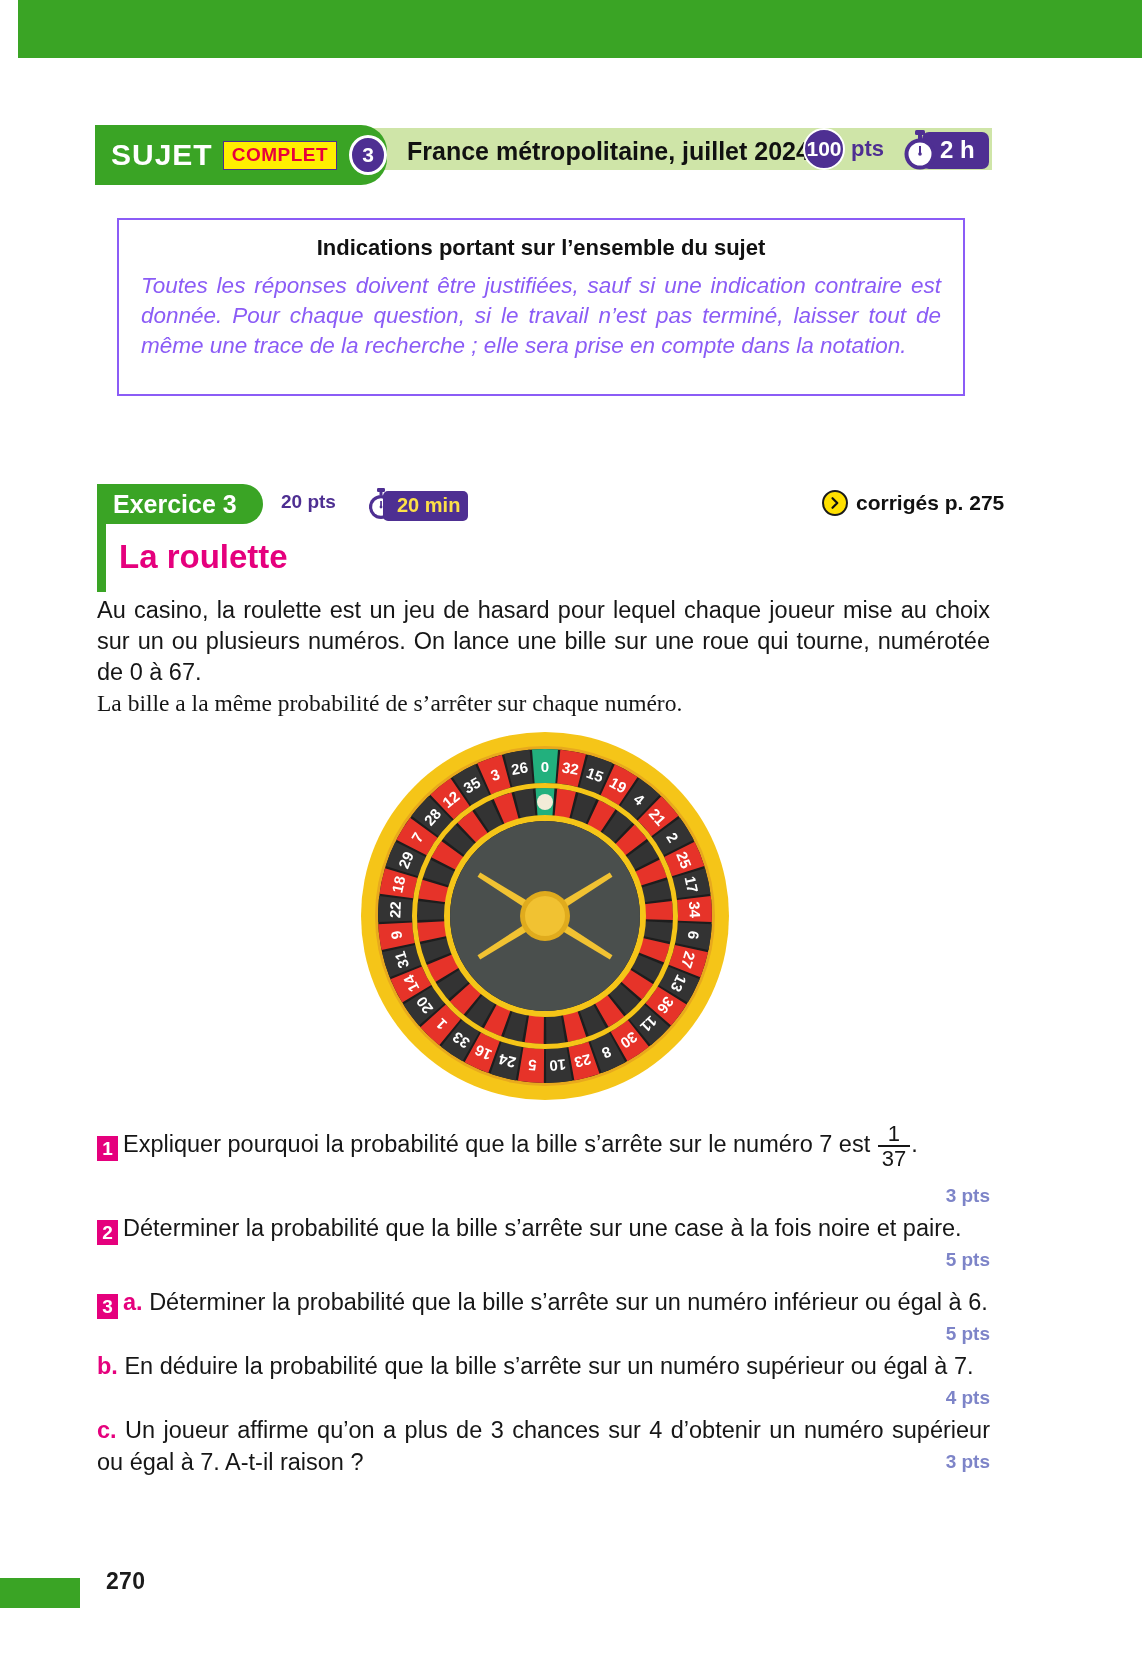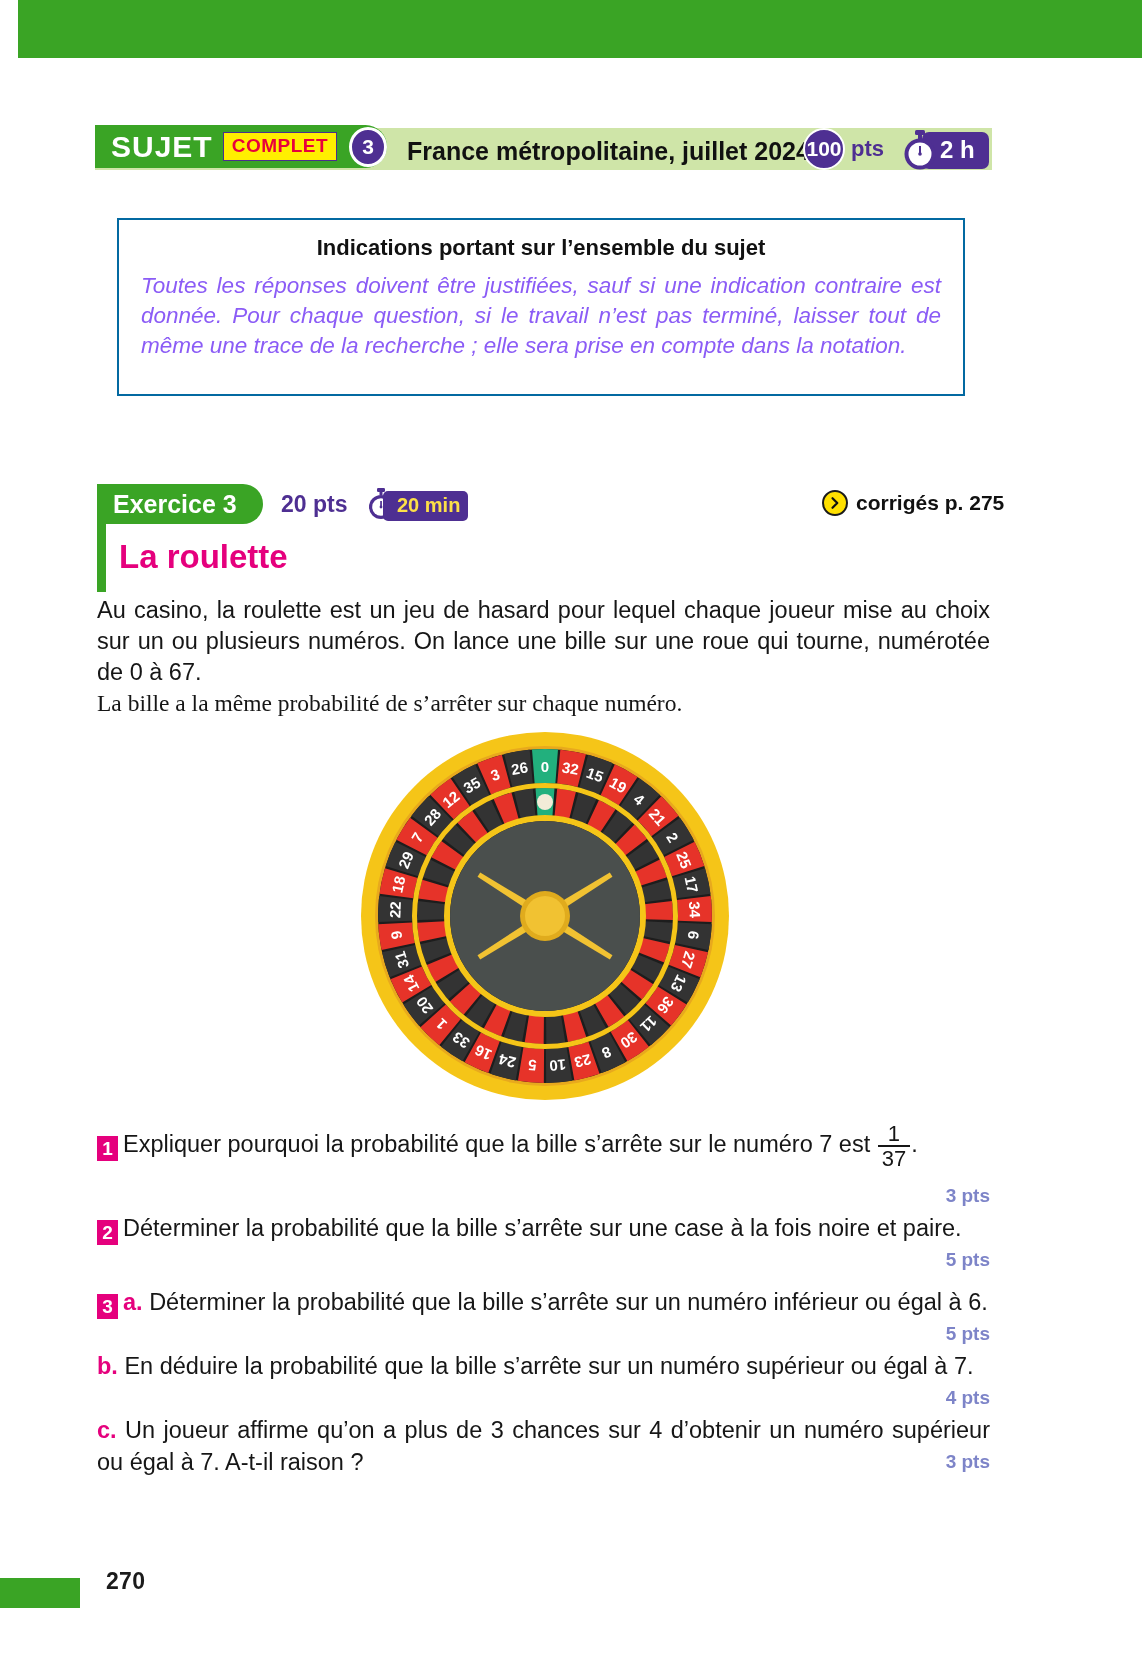--- a/index.html
+++ b/index.html
@@ -64,21 +64,21 @@
     width: 897px;
     height: 42px;
     background: #cfe5a8;
     display: flex;
     align-items: center;
   }
   .sujet-green {
     position: absolute;
     left: 0; top: -3px;
     width: 292px;
-    height: 43px;
+    height: 60px;
     background: #3aa425;
     border-radius: 0 26px 26px 0;
     display: flex;
     align-items: center;
     padding-left: 16px;
     box-sizing: border-box;
   }
   .sujet-word {
     color: #ffffff;
     font-size: 30px;
@@ -166,21 +166,21 @@
     margin-left: -18px;
   }
 
   
   .indic-box {
     position: absolute;
     left: 117px;
     top: 218px;
     width: 848px;
     height: 178px;
-    border: 2px solid #0369a1;
+    border: 2px solid #8b5cf6;
     box-sizing: border-box;
     background: #ffffff;
   }
   .indic-title {
     text-align: center;
     font-size: 22px;
     font-weight: bold;
     color: #111111;
     margin-top: 15px;
     font-family: "Liberation Sans Narrow", "Liberation Sans", sans-serif;
@@ -209,21 +209,21 @@
     display: flex;
     align-items: center;
     padding: 0 26px 0 16px;
     box-sizing: border-box;
     font-family: "Liberation Sans Narrow", "Liberation Sans", sans-serif;
   }
   .ex-pts {
     position: absolute;
     left: 281px;
     top: 491px;
-    font-size: 23px;
+    font-size: 19px;
     font-weight: bold;
     color: #4e2f92;
     font-family: "Liberation Sans Narrow", "Liberation Sans", sans-serif;
   }
   .ex-time {
     position: absolute;
     left: 366px;
     top: 488px;
     display: flex;
     align-items: center;

